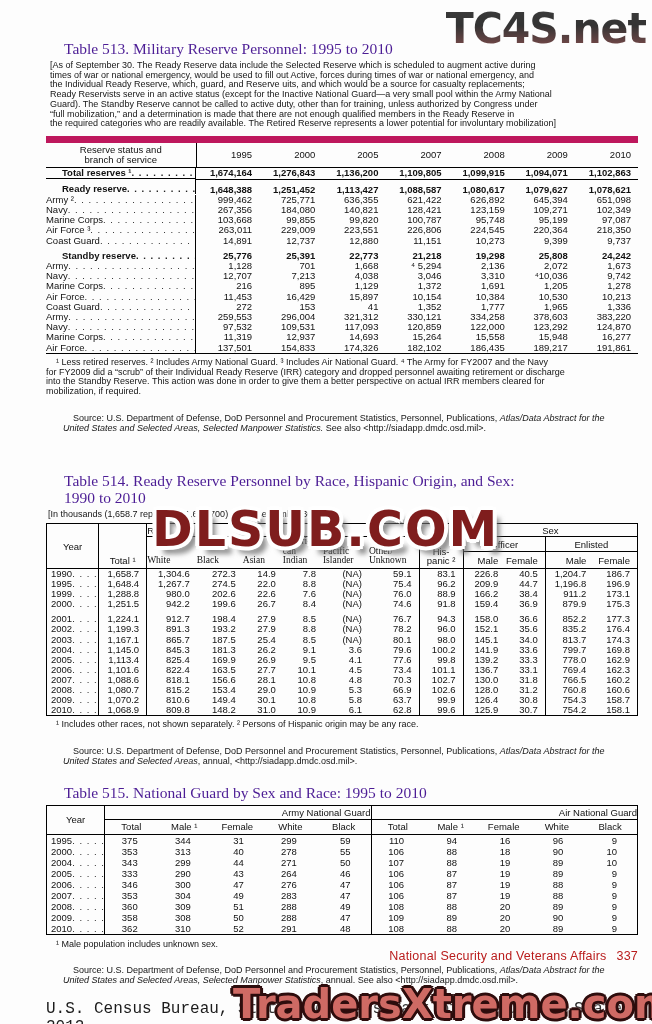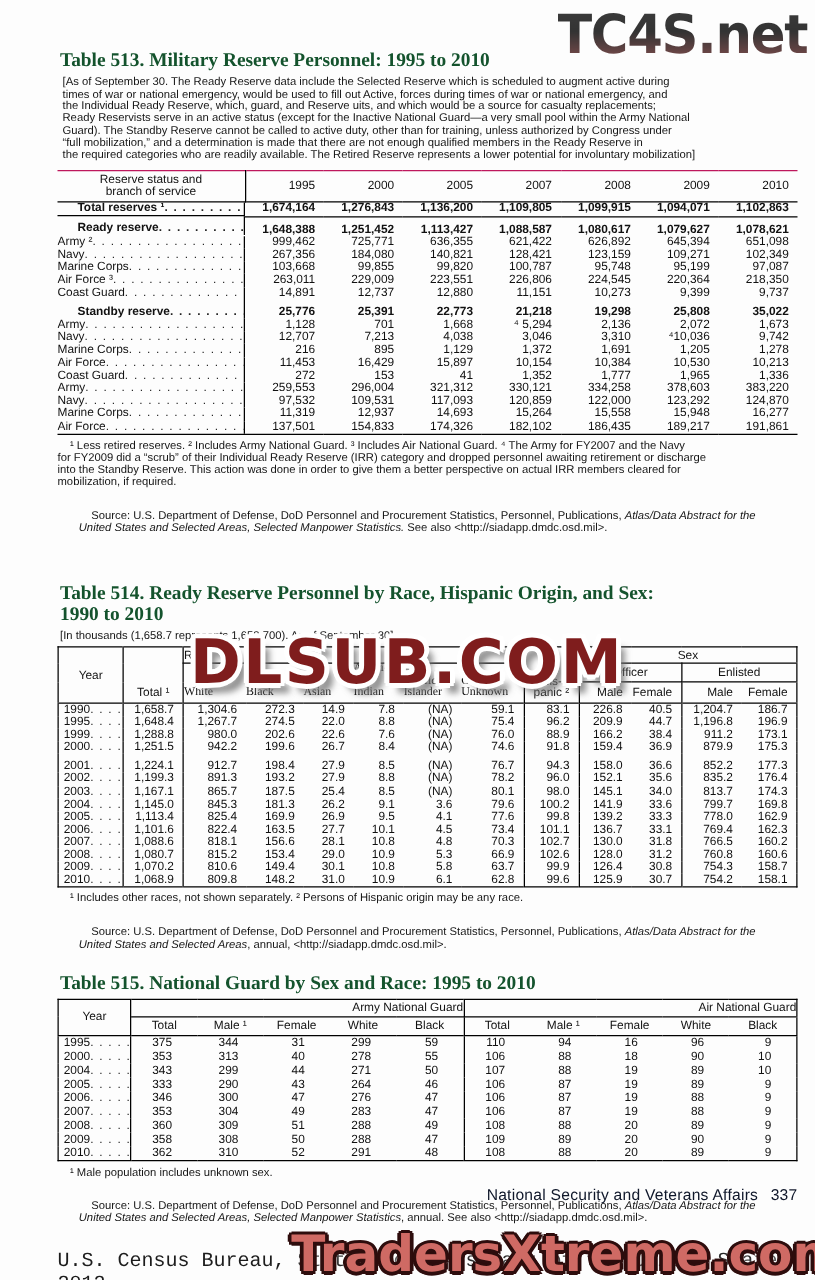--- a/index.html
+++ b/index.html
@@ -1,22 +1,22 @@
 <!DOCTYPE html>
 <html><head>
 <meta charset="utf-8">
 <style>
   html,body{margin:0;padding:0;}
   body{width:652px;height:1024px;background:#fdfdfd;position:relative;overflow:hidden;
        font-family:"Liberation Sans","DejaVu Sans",sans-serif;color:#151515;}
   .content{position:absolute;left:46px;top:40px;width:592px;}
 
   
-  .tbl-title{font-family:"Liberation Serif","DejaVu Serif",serif;font-weight:bold;
-             font-size:15.5px;line-height:17px;margin:0 0 4px 2px;white-space:pre-line;color:#14532d;}
+  .tbl-title{font-family:"Liberation Serif","DejaVu Serif",serif;font-weight:normal;
+             font-size:15.5px;line-height:17px;margin:0 0 4px 18px;white-space:pre-line;color:#4c1d95;}
   .note{font-size:9px;line-height:9.8px;margin:0 0 3px 2px;white-space:pre-line;}
   .intro{font-size:9px;line-height:9.7px;margin:0 0 0 4px;white-space:pre-line;}
 
   
   .fn{font-size:9px;line-height:9.8px;margin:0;text-indent:10px;white-space:pre-line;}
   .src{font-size:9px;line-height:9.8px;margin:17px;text-indent:10px;}
   .src i{font-style:italic;}
 
   
   table{border-collapse:collapse;table-layout:fixed;width:592px;font-size:9.5px;color:#111;}
@@ -25,21 +25,21 @@
   td.num{text-align:right;padding-right:7px;white-space:nowrap;}
   tr.bold td{font-weight:bold;}
   tr.gap td{padding-top:5px;}
   td.stub{display:flex;align-items:flex-start;overflow:hidden;white-space:nowrap;}
   td.stub .lbl{white-space:nowrap;}
   td.stub .dots{flex:1;overflow:hidden;white-space:nowrap;letter-spacing:1px;color:#222;}
   td.stub .dots::after{content:" . . . . . . . . . . . . . . . . . . . . . . . . . . . . . . .";}
 
   
   .t513{margin-top:7px;}
-  .t513 thead th{border-top:1px solid #be185d;border-bottom:1px solid #000;padding:2px 0;}
+  .t513 thead th{border-top:7px solid #be185d;border-bottom:1px solid #000;padding:2px 0;}
   .t513 thead th.stubhead{white-space:pre-line;text-align:center;border-right:1px solid #000;line-height:10px;}
   .t513 thead th.yh{text-align:right;padding-right:7px;}
   .t513 tbody{border-bottom:1px solid #000;}
   .t513 tbody td.stub{border-right:1px solid #000;}
   .t513 tr.rule td{border-bottom:1px solid #000;}
   .t513 tr.bold td.stub{padding-left:16px;}
   .t513 td{line-height:10.2px;}
 
   
   .t514{border:1px solid #000;margin-top:4px;}
@@ -65,21 +65,21 @@
   .t515 th.yr{vertical-align:middle;text-align:center;border-right:1px solid #000;}
   .t515 th.grp{border-bottom:1px solid #000;text-align:right;height:13px;}
   .t515 th.g1,.t515 th.b1{border-right:1px solid #000;}
   .t515 th.c{text-align:center;height:14px;vertical-align:middle;}
   .t515 tbody td:nth-child(1),.t515 tbody td:nth-child(6){border-right:1px solid #000;}
   .t515 td{line-height:11px;}
   .t515 td.stub{padding-left:4px;}
   .t515 td.num{padding-right:20px;}
 
   
-  .footer-right{position:absolute;top:949px;right:14px;font-size:12.5px;color:#0f172a;letter-spacing:.2px;}
+  .footer-right{position:absolute;top:949px;right:14px;font-size:12.5px;color:#b91c1c;letter-spacing:.2px;}
   .footer-right .pg{margin-left:10px;}
   .credit{position:absolute;top:1000px;left:46px;font-size:16px;color:#1c1c1c;font-family:Liberation Mono, monospace;}
 
   
   .wm{position:absolute;font-family:"DejaVu Sans","Liberation Sans",sans-serif;font-weight:bold;z-index:30;white-space:nowrap;}
   .wm-top{top:4px;right:6px;font-size:41px;letter-spacing:-1px;color:#453c3c;transform:scaleY(1.05);}
   @supports ((-webkit-background-clip:text) or (background-clip:text)){
     .wm-top{background:linear-gradient(180deg,#3d3d3d 0%,#333 45%,#6e4747 82%,#8c6161 100%);
             -webkit-background-clip:text;background-clip:text;color:transparent;}
   }
@@ -221,21 +221,21 @@
           <td class="stub">
             <span class="lbl">Standby reserve</span>
             <span class="dots"></span>
           </td>
           <td class="num">25,776</td>
           <td class="num">25,391</td>
           <td class="num">22,773</td>
           <td class="num">21,218</td>
           <td class="num">19,298</td>
           <td class="num">25,808</td>
-          <td class="num">35,022</td>
+          <td class="num">24,242</td>
         </tr>
         <tr>
           <td class="stub">
             <span class="lbl">Army</span>
             <span class="dots"></span>
           </td>
           <td class="num">1,128</td>
           <td class="num">701</td>
           <td class="num">1,668</td>
           <td class="num">⁴ 5,294</td>

